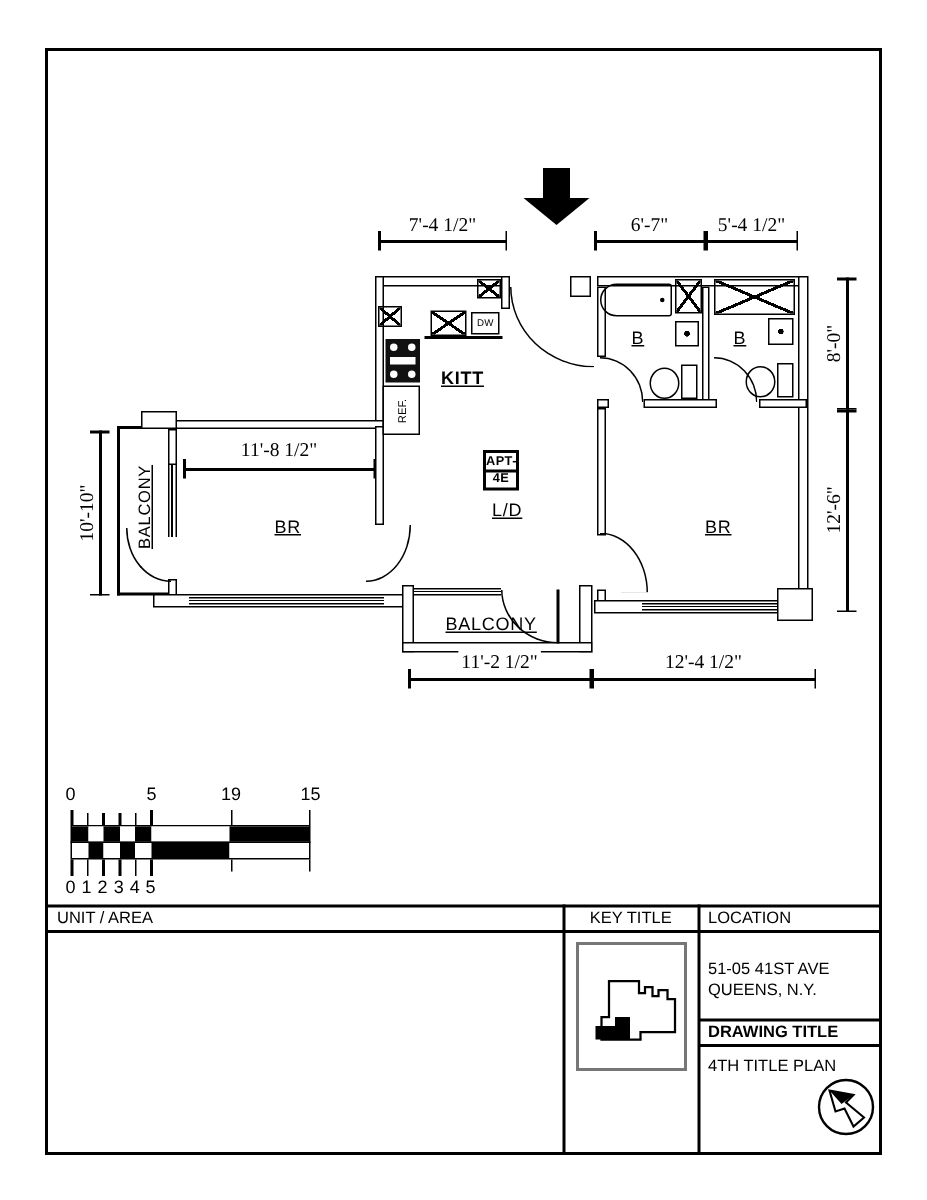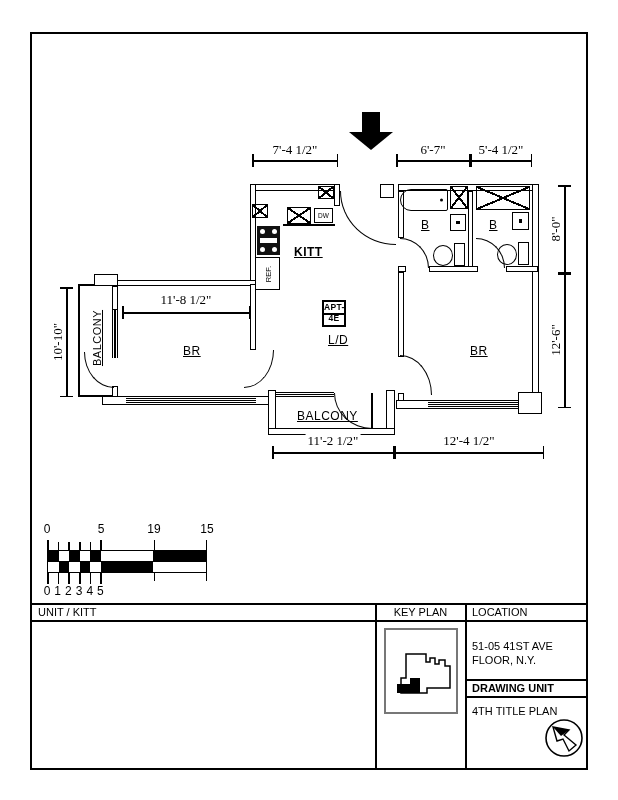--- a/index.html
+++ b/index.html
@@ -200,35 +200,35 @@
   <span class="scale-num" style="left:57.7px;top:584px;">1</span>
   <span class="scale-num" style="left:68.4px;top:584px;">2</span>
   <span class="scale-num" style="left:79.1px;top:584px;">3</span>
   <span class="scale-num" style="left:89.8px;top:584px;">4</span>
   <span class="scale-num" style="left:100.4px;top:584px;">5</span>
 
   <div class="lin" style="left:32px;top:603px;width:556px;height:2px;"></div>
   <div class="lin" style="left:32px;top:620px;width:556px;height:1.5px;"></div>
   <div class="lin" style="left:375px;top:603px;width:1.5px;height:167px;"></div>
   <div class="lin" style="left:465px;top:603px;width:1.5px;height:167px;"></div>
-  <span class="tbh" style="left:38px;top:606px;">UNIT / KITT</span>
-  <span class="tbh" style="left:376px;top:606px;width:89px;text-align:center;">KEY PLAN</span>
+  <span class="tbh" style="left:38px;top:606px;">UNIT / AREA</span>
+  <span class="tbh" style="left:376px;top:606px;width:89px;text-align:center;">KEY TITLE</span>
   <span class="tbh" style="left:472px;top:606px;">LOCATION</span>
 
   <div class="abs" style="left:384px;top:628px;width:74px;height:86px;border:2px solid #777;box-sizing:border-box;">
     <svg width="70" height="82" viewBox="0 0 70 82" style="display:block;">
       <polygon points="20,24 40,24 40,32 44,32 44,28 49,28 49,34 53,34 53,30 59,30 59,36 64,36 64,58 41,58 41,63 15,63 15,48 20,48" fill="#fff" stroke="#000" stroke-width="1.5"></polygon>
       <polygon points="11,54 24,54 24,48 34,48 34,63 11,63" fill="#000"></polygon>
     </svg>
   </div>
 
   <span class="tbh" style="left:472px;top:640px;">51-05 41ST AVE</span>
-  <span class="tbh" style="left:472px;top:654px;">FLOOR, N.Y.</span>
+  <span class="tbh" style="left:472px;top:654px;">QUEENS, N.Y.</span>
   <div class="lin" style="left:466px;top:679px;width:122px;height:1.5px;"></div>
-  <span class="tbh" style="left:472px;top:682px;font-weight:bold;">DRAWING UNIT</span>
+  <span class="tbh" style="left:472px;top:682px;font-weight:bold;">DRAWING TITLE</span>
   <div class="lin" style="left:466px;top:696px;width:122px;height:1.5px;"></div>
   <span class="tbh" style="left:472px;top:705px;">4TH TITLE PLAN</span>
 
   <div class="abs" style="left:542px;top:716px;width:44px;height:44px;">
     <svg width="44" height="44" viewBox="0 0 44 44">
       <circle cx="22" cy="22" r="18" fill="none" stroke="#000" stroke-width="1.6"></circle>
       <polygon points="11,11 27,14 22,19 34,29 27,35 21,23 15,25" fill="none" stroke="#000" stroke-width="1.4"></polygon>
       <polygon points="11,11 27,14 19,20" fill="#000"></polygon>
     </svg>
   </div>

